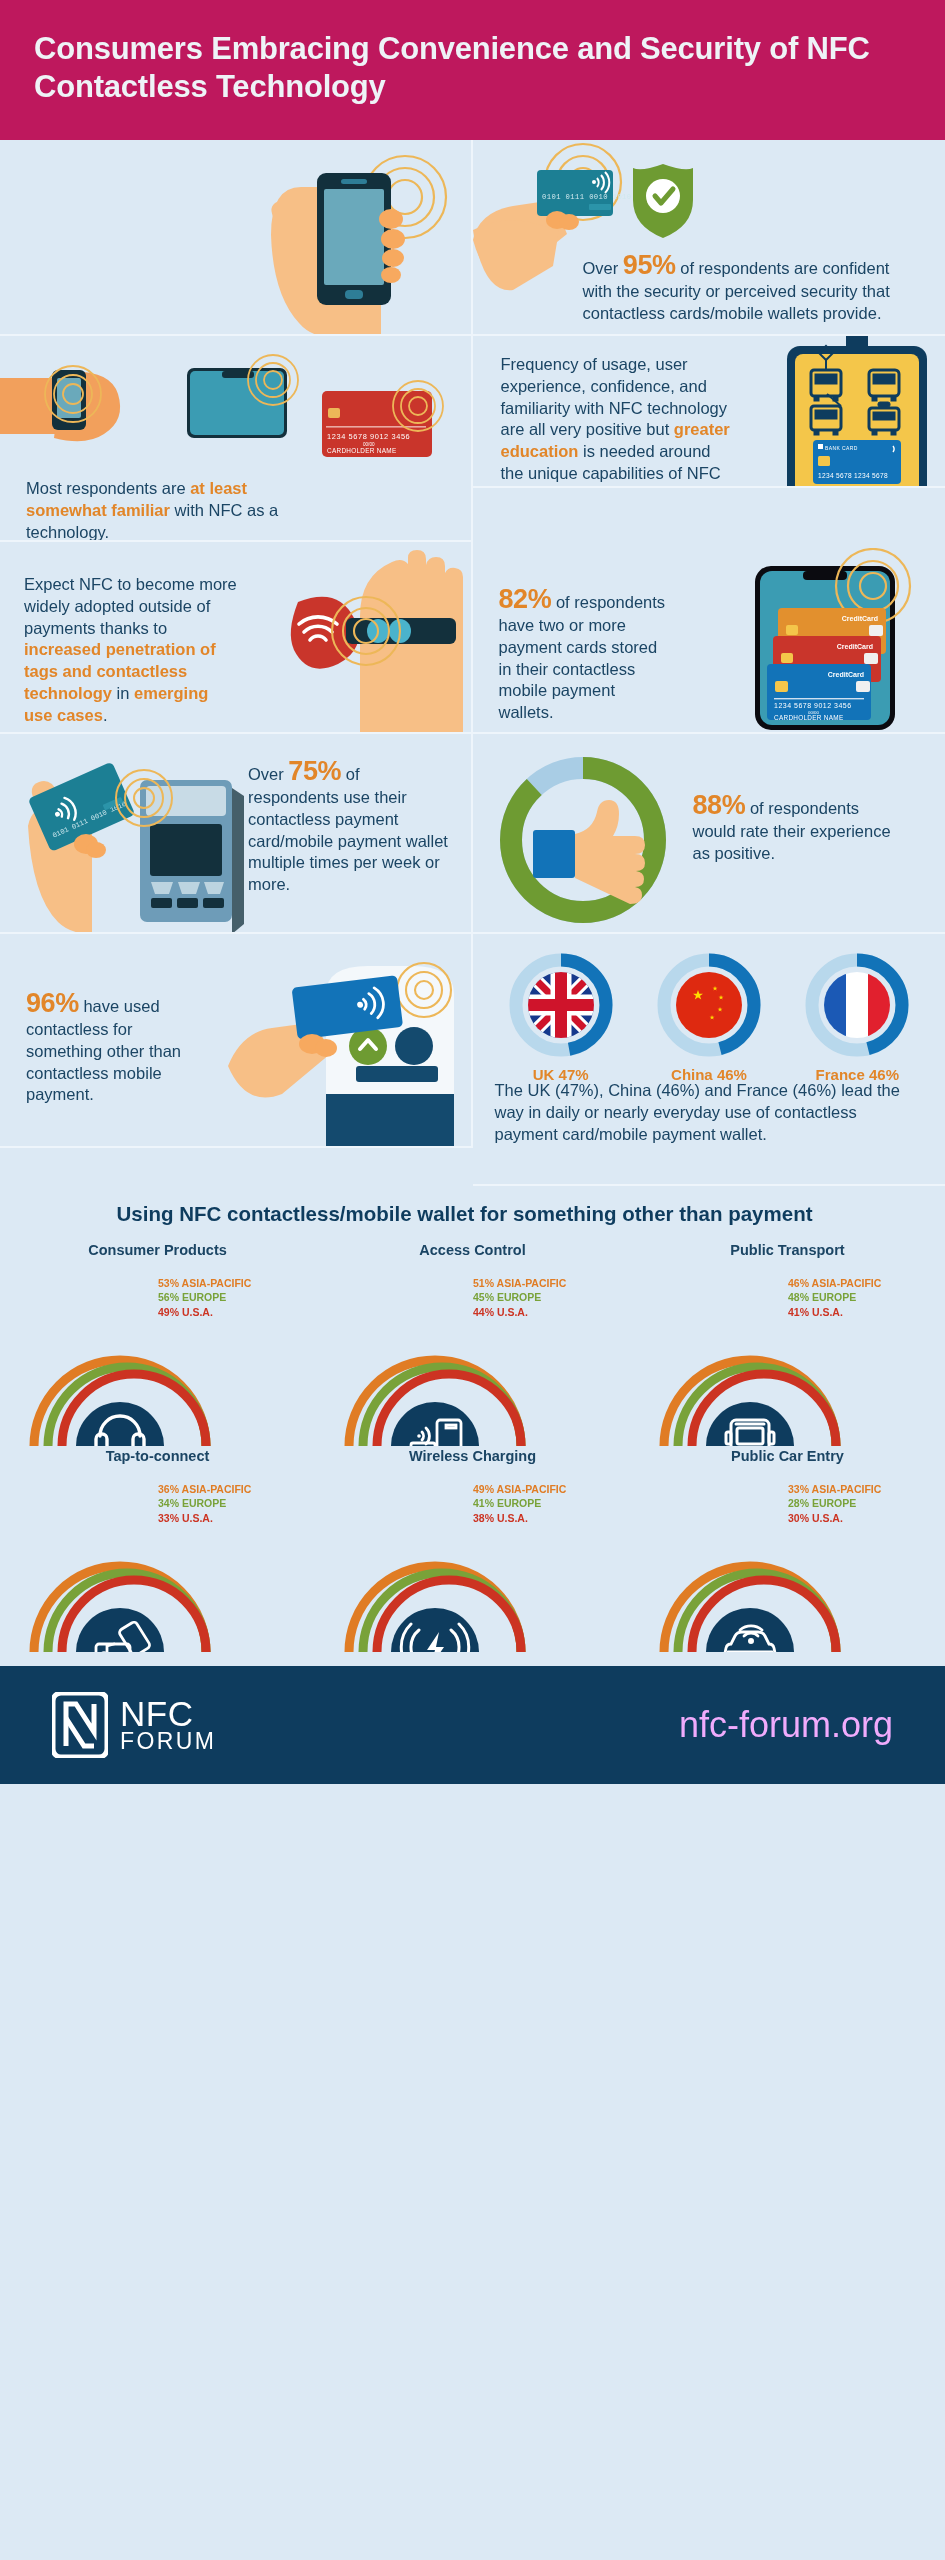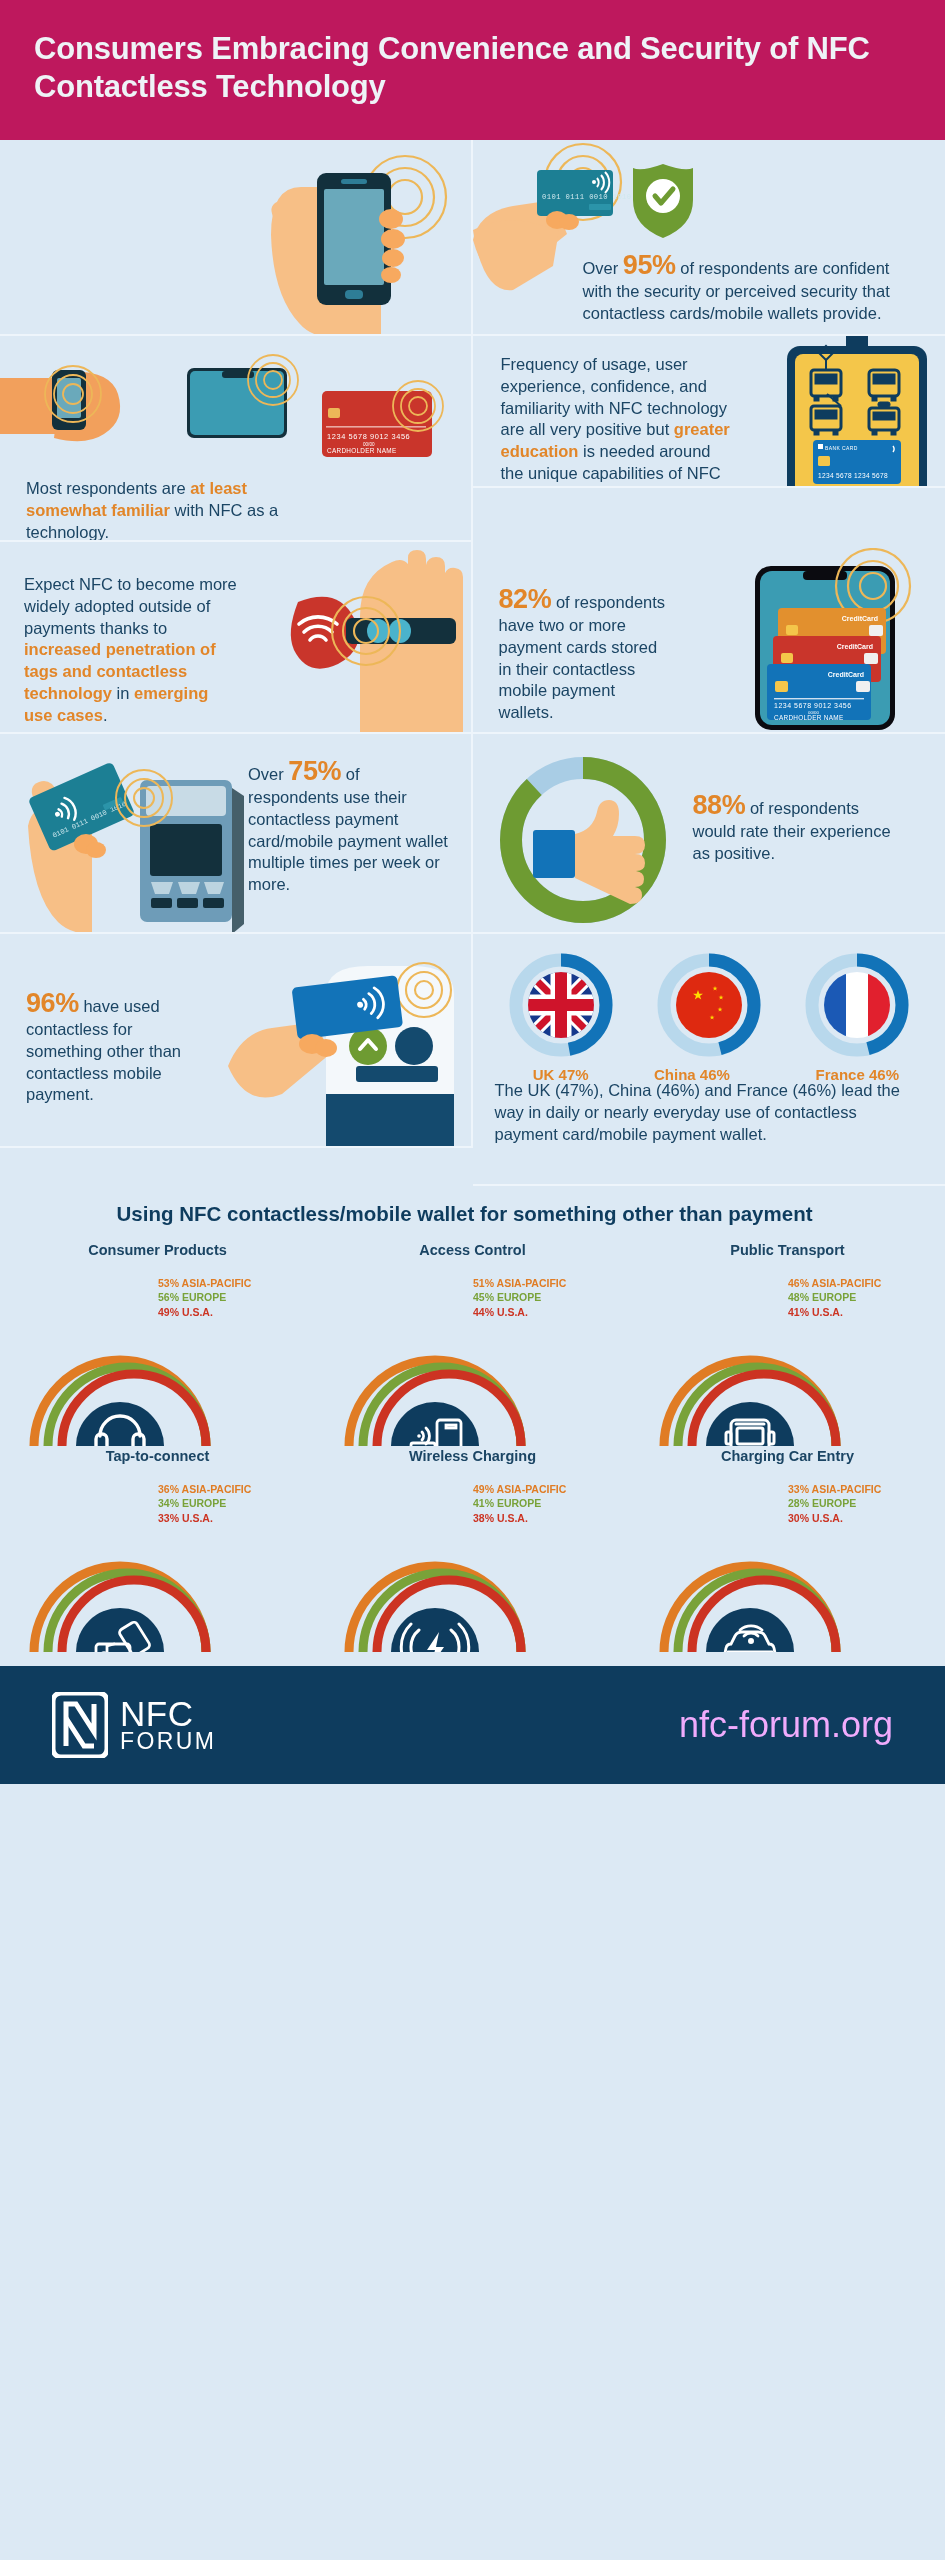--- a/index.html
+++ b/index.html
@@ -349,21 +349,21 @@
               <rect x="22" y="22" width="66" height="66" fill="#16398c"></rect>
               <path d="M22 22 L88 88 M88 22 L22 88" stroke="#fff" stroke-width="13"></path>
               <path d="M22 22 L88 88 M88 22 L22 88" stroke="#cf142b" stroke-width="7"></path>
               <path d="M55 22 L55 88 M22 55 L88 55" stroke="#fff" stroke-width="21"></path>
               <path d="M55 22 L55 88 M22 55 L88 55" stroke="#cf142b" stroke-width="12"></path>
             </g>
           </svg>
           <div style="font-size:15px;font-weight:bold;color:#e28629;margin-top:2px;">UK 47%</div>
         </div>
 
-        <div style="">
+        <div style="text-align:center;">
           <svg width="110" height="110" viewBox="0 0 110 110">
             <circle cx="55" cy="55" r="45" fill="none" stroke="#b8d8ec" stroke-width="13"></circle>
             <circle cx="55" cy="55" r="45" fill="none" stroke="#1273b8" stroke-width="13" stroke-dasharray="130 153" transform="rotate(-90 55 55)"></circle>
             <circle cx="55" cy="55" r="33" fill="#de2910"></circle>
             <g fill="#ffde00">
               <path d="M44 40 l3.2 9.6 l-8.2 -5.9 l10 0 l-8.2 5.9 z"></path>
               <path d="M61 36 l1.6 4.6 l-4 -2.8 l4.9 0 l-4 2.8 z"></path>
               <path d="M67 45 l1.6 4.6 l-4 -2.8 l4.9 0 l-4 2.8 z"></path>
               <path d="M66 57 l1.6 4.6 l-4 -2.8 l4.9 0 l-4 2.8 z"></path>
               <path d="M58 65 l1.6 4.6 l-4 -2.8 l4.9 0 l-4 2.8 z"></path>
@@ -524,21 +524,21 @@
           </svg>
           <div class="legend">
             <div class="lg-ap">49% ASIA-PACIFIC</div>
             <div class="lg-eu">41% EUROPE</div>
             <div class="lg-us">38% U.S.A.</div>
           </div>
         </div>
       </div>
 
       <div class="chart-cell">
-        <div class="chart-title">Charging Car Entry</div>
+        <div class="chart-title">Public Car Entry</div>
         <div class="gauge-wrap">
           <svg width="315" height="186" viewBox="0 0 315 186" style="position:absolute;left:0;top:0;">
             <g fill="none" stroke-width="9" stroke-linecap="butt">
               <path d="M34 186 A 86 86 0 0 1 206 186" stroke="#e07c24"></path>
               <path d="M48 186 A 72 72 0 0 1 206 186" stroke="#79a239"></path>
               <path d="M62 186 A 58 58 0 0 1 206 186" stroke="#cc3322"></path>
             </g>
             <circle cx="120" cy="186" r="44" fill="#0e3c5e"></circle>
             <g stroke="#fff" stroke-width="2.8" fill="none" stroke-linecap="round">
               <path d="M94 192 l2 -10 q1 -4 5 -4 l4 -8 q2 -4 7 -4 l16 0 q5 0 7 4 l4 8 q4 0 5 4 l2 10"></path>

